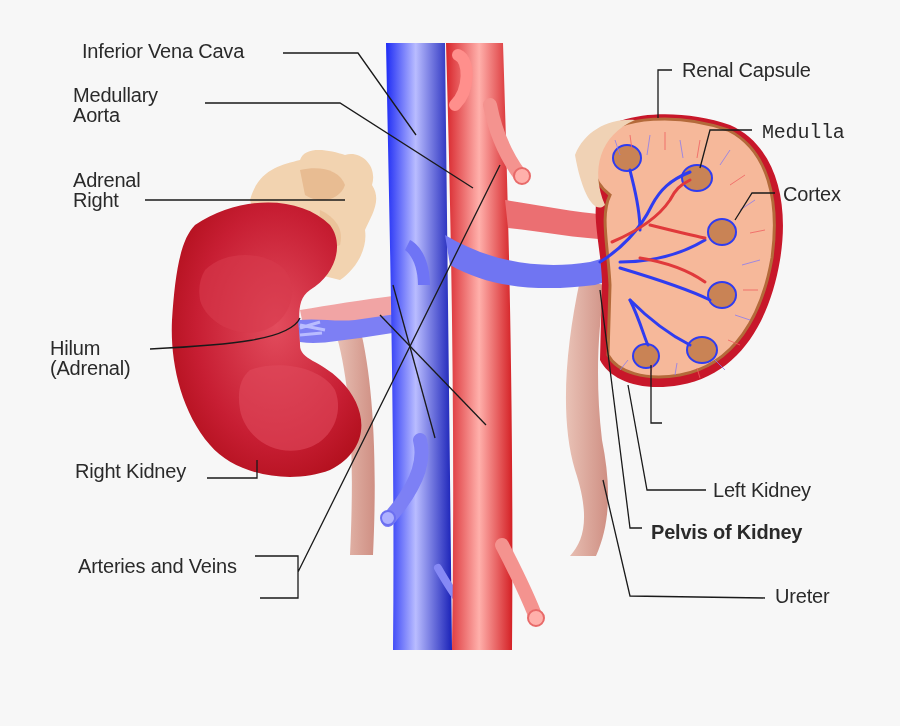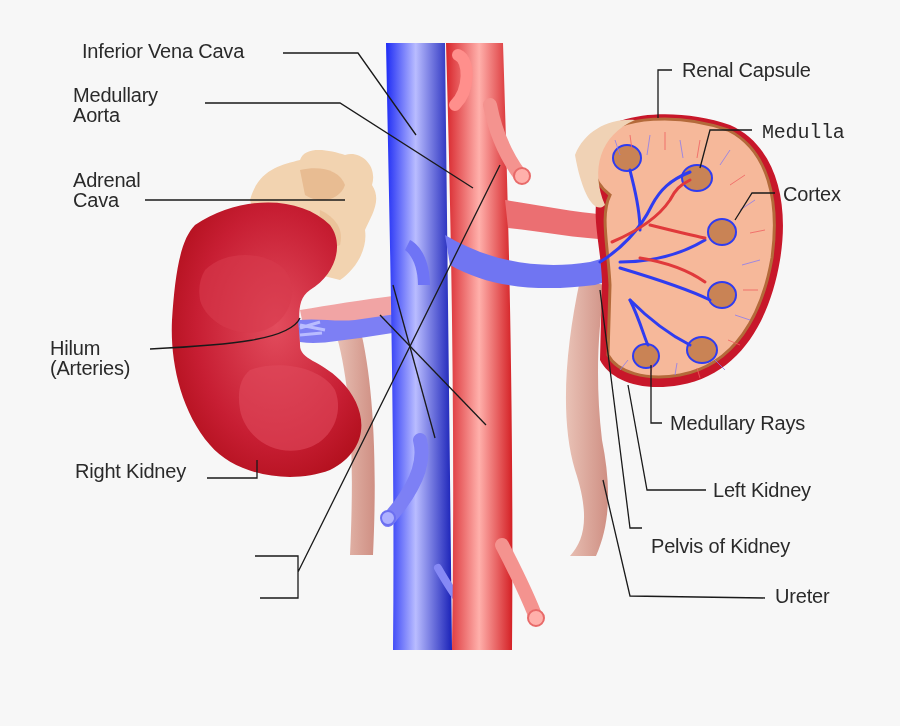--- a/index.html
+++ b/index.html
@@ -139,24 +139,24 @@
     <path d="M642,528 L630,528 L600,290"></path>
     <path d="M765,598 L630,596 L603,480"></path>
   </g>
 </svg>
 
 
 <div class="lbl" style="left:82px;top:41px;">Inferior Vena Cava</div>
 <div class="lbl" style="left:73px;top:85px;">Medullary</div>
 <div class="lbl" style="left:73px;top:105px;">Aorta</div>
 <div class="lbl" style="left:73px;top:170px;">Adrenal</div>
-<div class="lbl" style="left:73px;top:190px;">Cava</div>
+<div class="lbl" style="left:73px;top:190px;">Right</div>
 <div class="lbl" style="left:50px;top:338px;">Hilum</div>
-<div class="lbl" style="left:50px;top:358px;">(Arteries)</div>
+<div class="lbl" style="left:50px;top:358px;">(Adrenal)</div>
 <div class="lbl" style="left:75px;top:461px;">Right Kidney</div>
+<div class="lbl" style="left:78px;top:556px;">Arteries and Veins</div>
 <div class="lbl" style="left:682px;top:60px;">Renal Capsule</div>
 <div class="lbl" style="left:762px;top:122px;font-family:Liberation Mono, monospace;">Medulla</div>
 <div class="lbl" style="left:783px;top:184px;">Cortex</div>
-<div class="lbl" style="left:670px;top:413px;">Medullary Rays</div>
 <div class="lbl" style="left:713px;top:480px;">Left Kidney</div>
-<div class="lbl" style="left:651px;top:536px;">Pelvis of Kidney</div>
+<div class="lbl" style="left:651px;top:522px;font-weight:bold;">Pelvis of Kidney</div>
 <div class="lbl" style="left:775px;top:586px;">Ureter</div>
 </div>
 
 </body></html>

